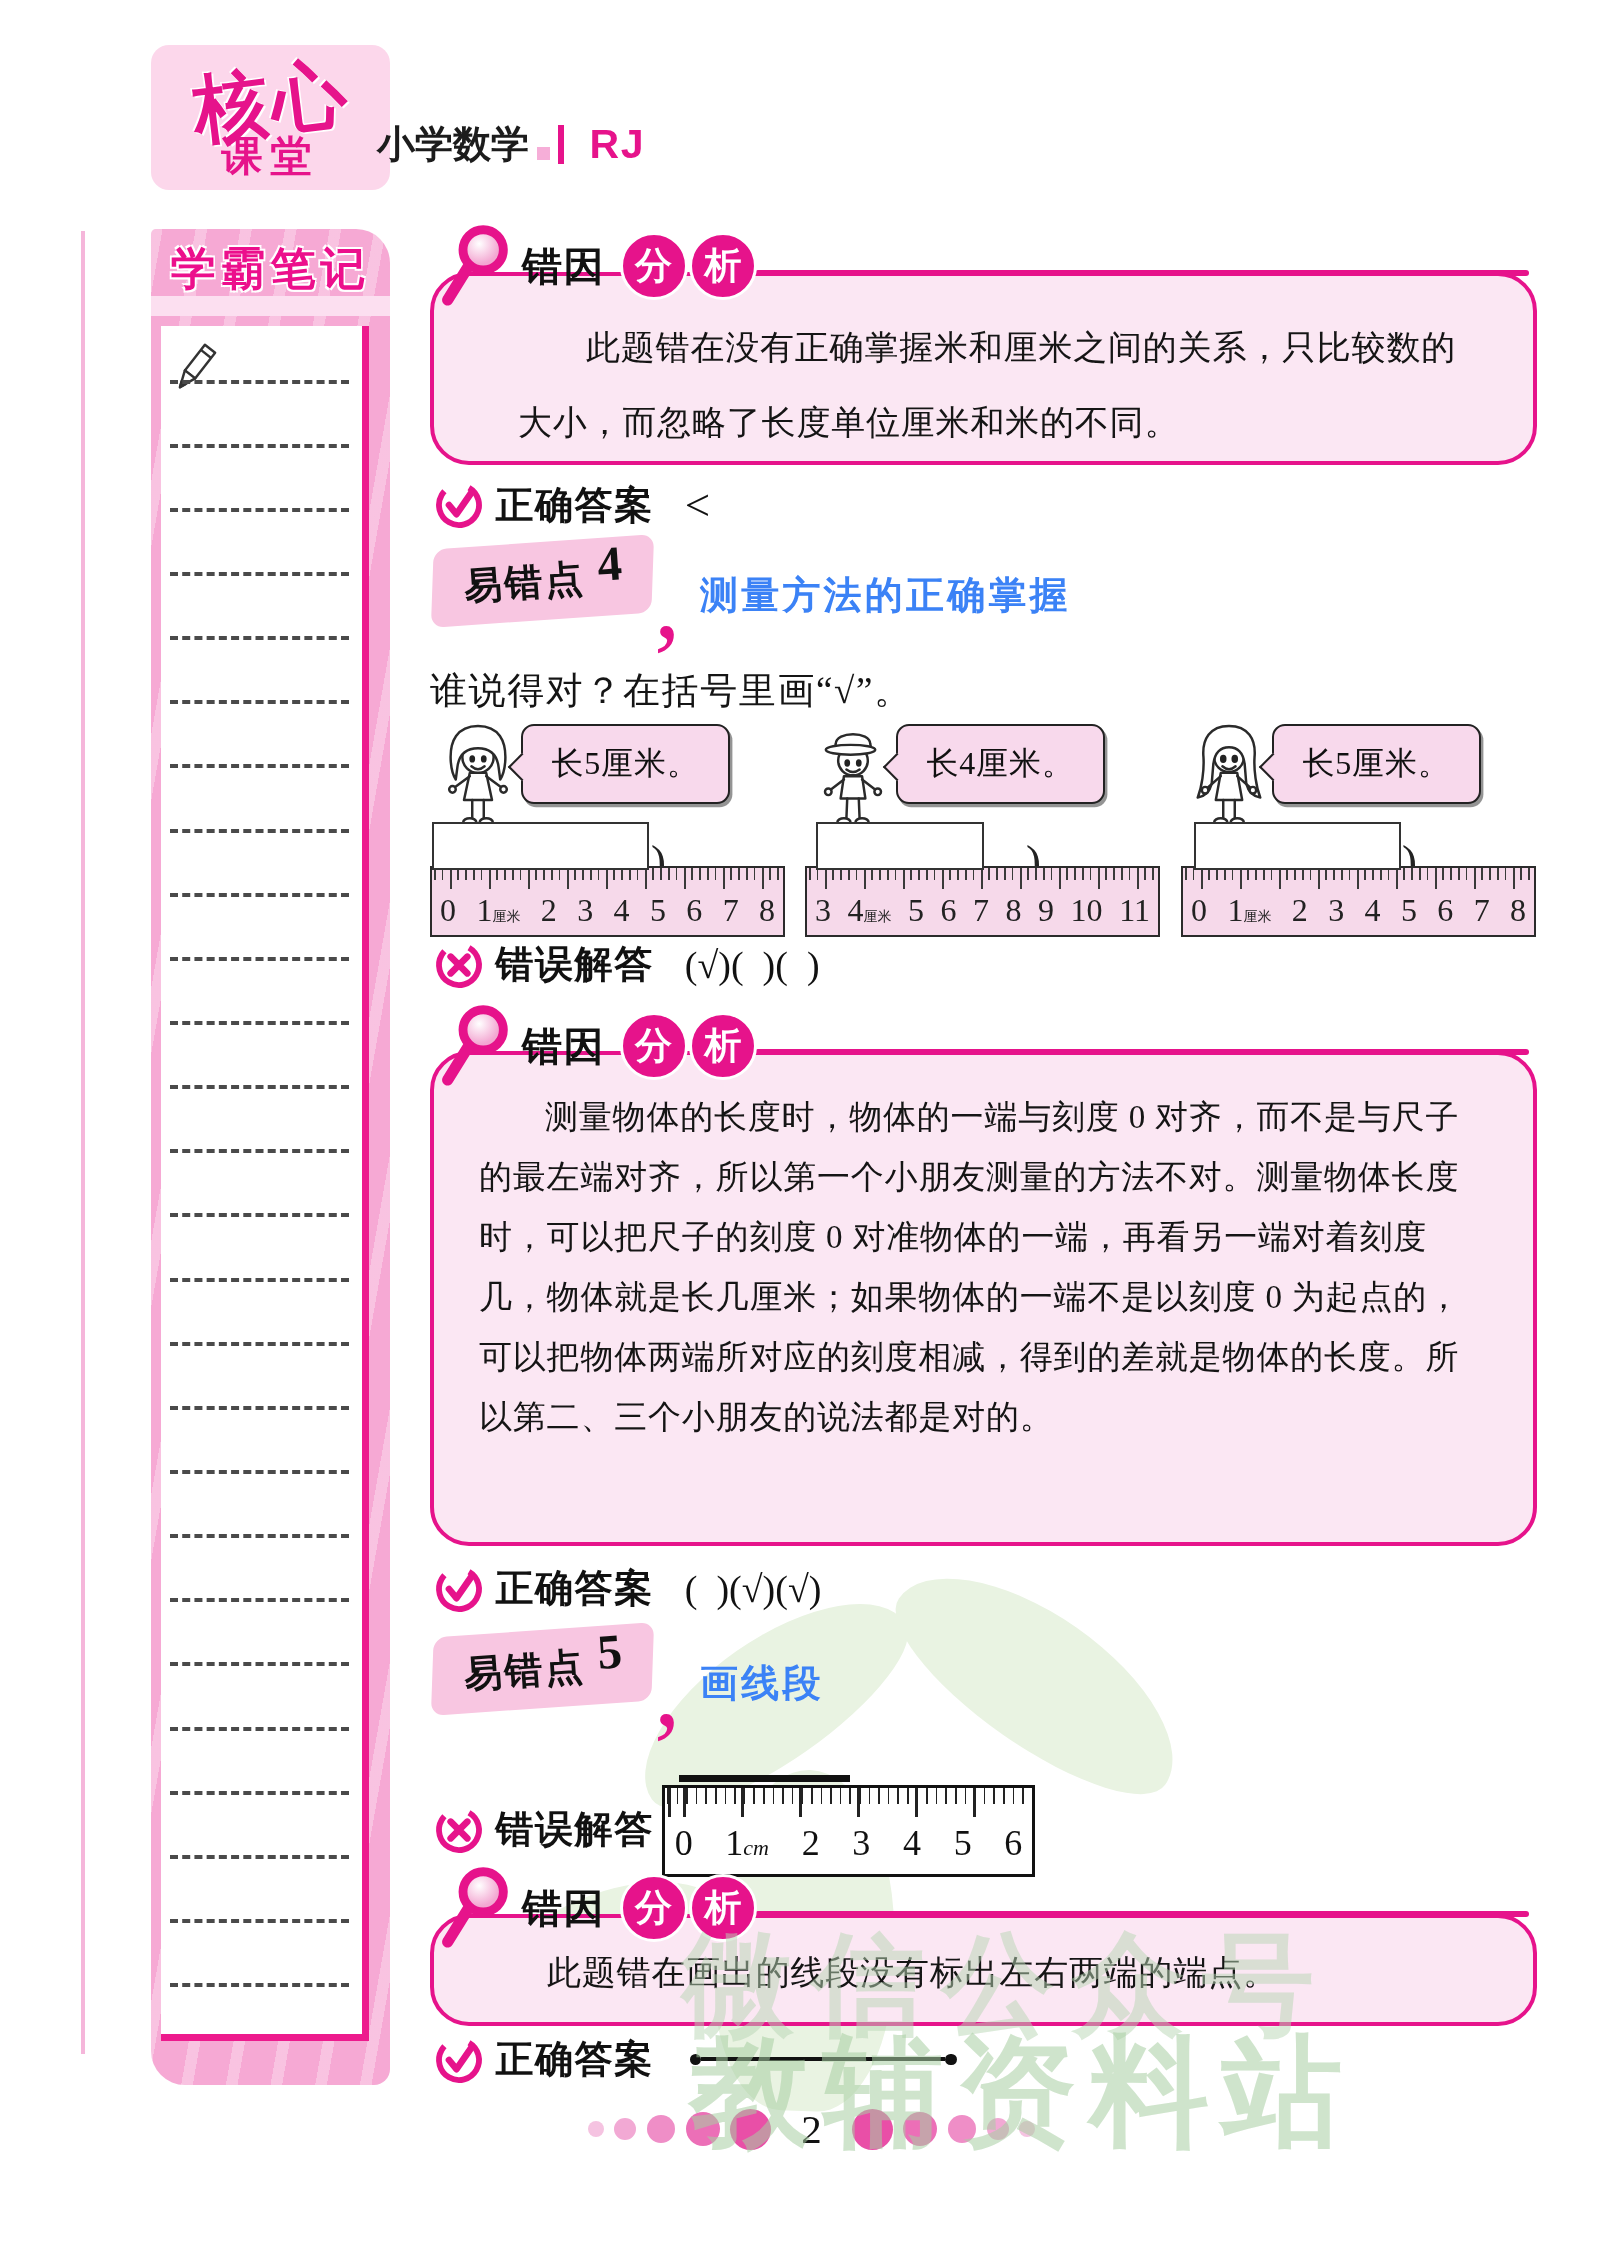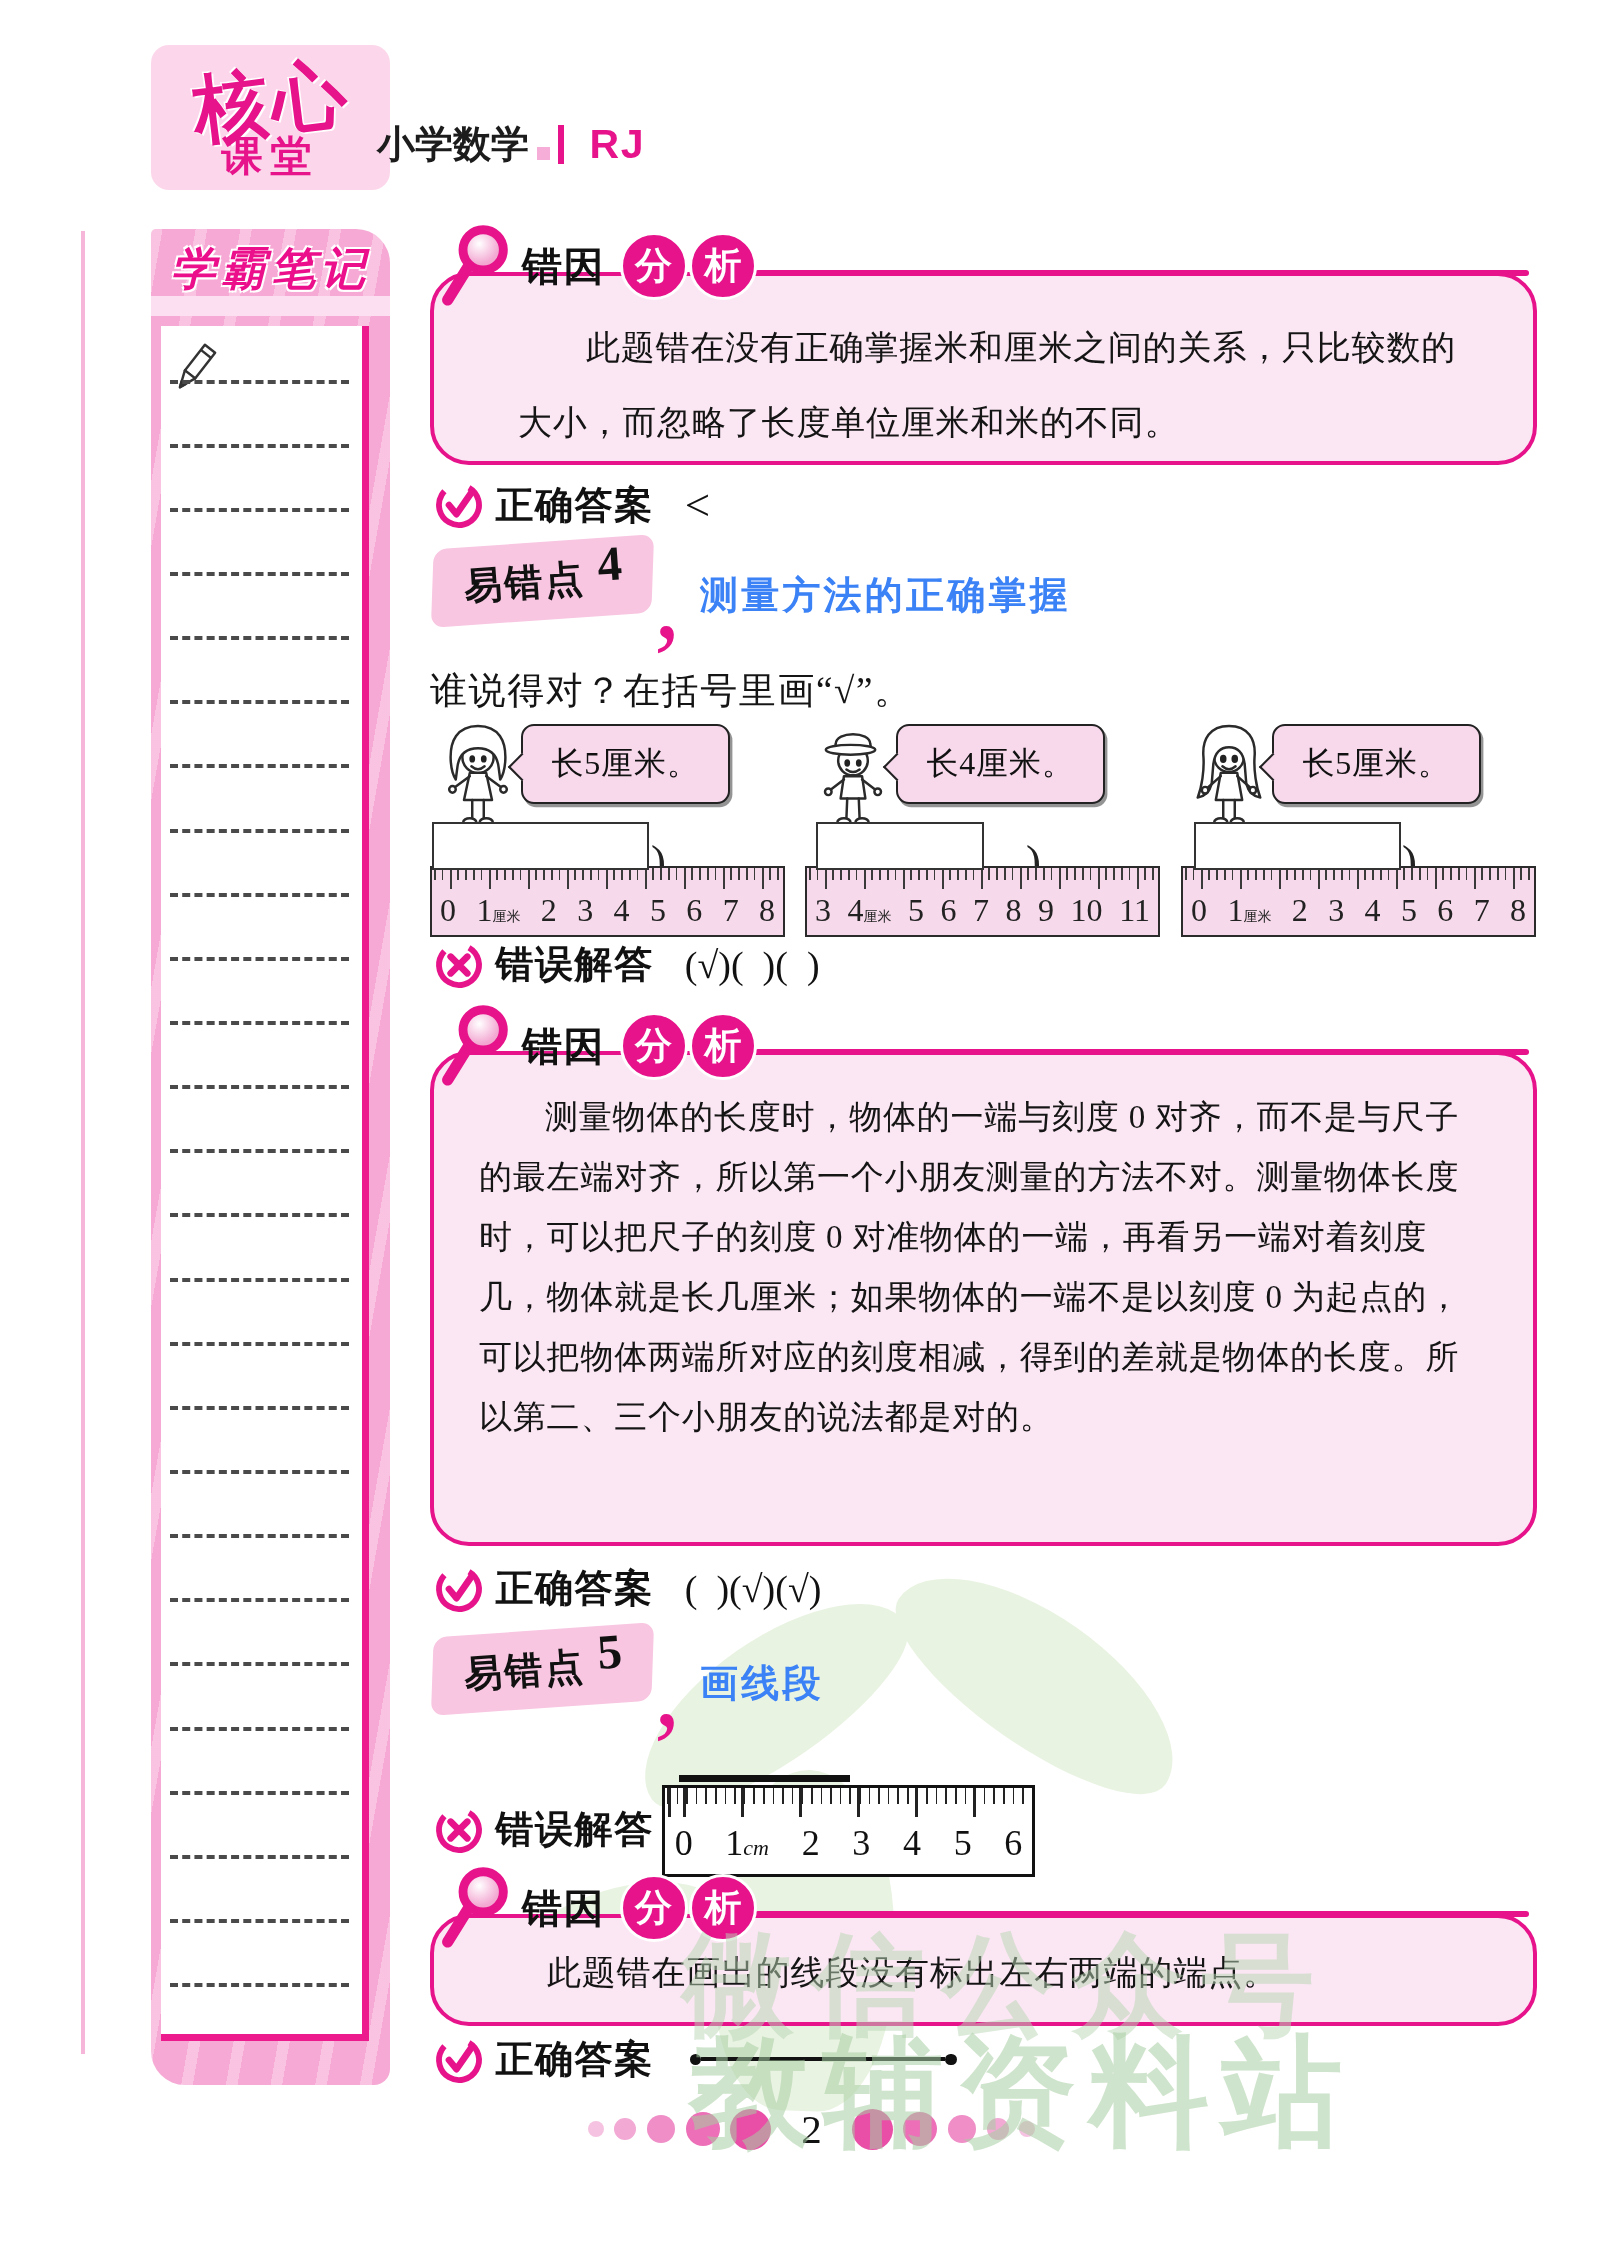--- a/index.html
+++ b/index.html
@@ -23,21 +23,21 @@
   #brand-bar{width:5.7px;height:39px;background:#e6138b;margin:0 9.7px 0 1.6px;}
   #brand-edition{font-size:41px;font-weight:bold;color:#e6138b;letter-spacing:1.6px;margin-left:16px;}
 
   
   #margin-line{position:absolute;left:81px;top:231px;width:4px;height:1823px;background:#f5b6da;z-index:1;}
 
   
   #sidebar{position:absolute;left:151px;top:229px;width:239px;height:1856px;z-index:2;
            background-color:#f6a9d4;
            background-image:repeating-linear-gradient(100deg,rgba(255,255,255,.30) 0 11.4px,rgba(255,255,255,0) 11.4px 44px);
-           border-radius:4.9px 34px 16px 34px;font-style:italic;}
+           border-radius:4.9px 34px 16px 34px;}
   #sidebar-title{position:absolute;left:0;top:9.7px;width:100%;text-align:center;font-size:45px;font-weight:bold;color:#ec0f8c;letter-spacing:4.9px;
            text-shadow:1.6px 1.6px 0 #fff,-1.6px 1.6px 0 #fff,1.6px -1.6px 0 #fff,-1.6px -1.6px 0 #fff;}
   #sidebar-band{position:absolute;left:0;top:67px;width:100%;height:19.5px;background:#fcdff0;}
   #note-panel{position:absolute;left:9.7px;top:97px;width:201px;height:1708px;background:#fff;
            border-right:7.3px solid #ed1a8d;border-bottom:7.3px solid #ed1a8d;}
   .note-line{position:absolute;left:9.7px;right:13px;height:0;border-top:4px dashed #4a4a4a;}
   #pencil{position:absolute;left:8px;top:11.4px;}
 
   
   .an-header{position:absolute;display:flex;align-items:center;z-index:3;gap:8px;}

